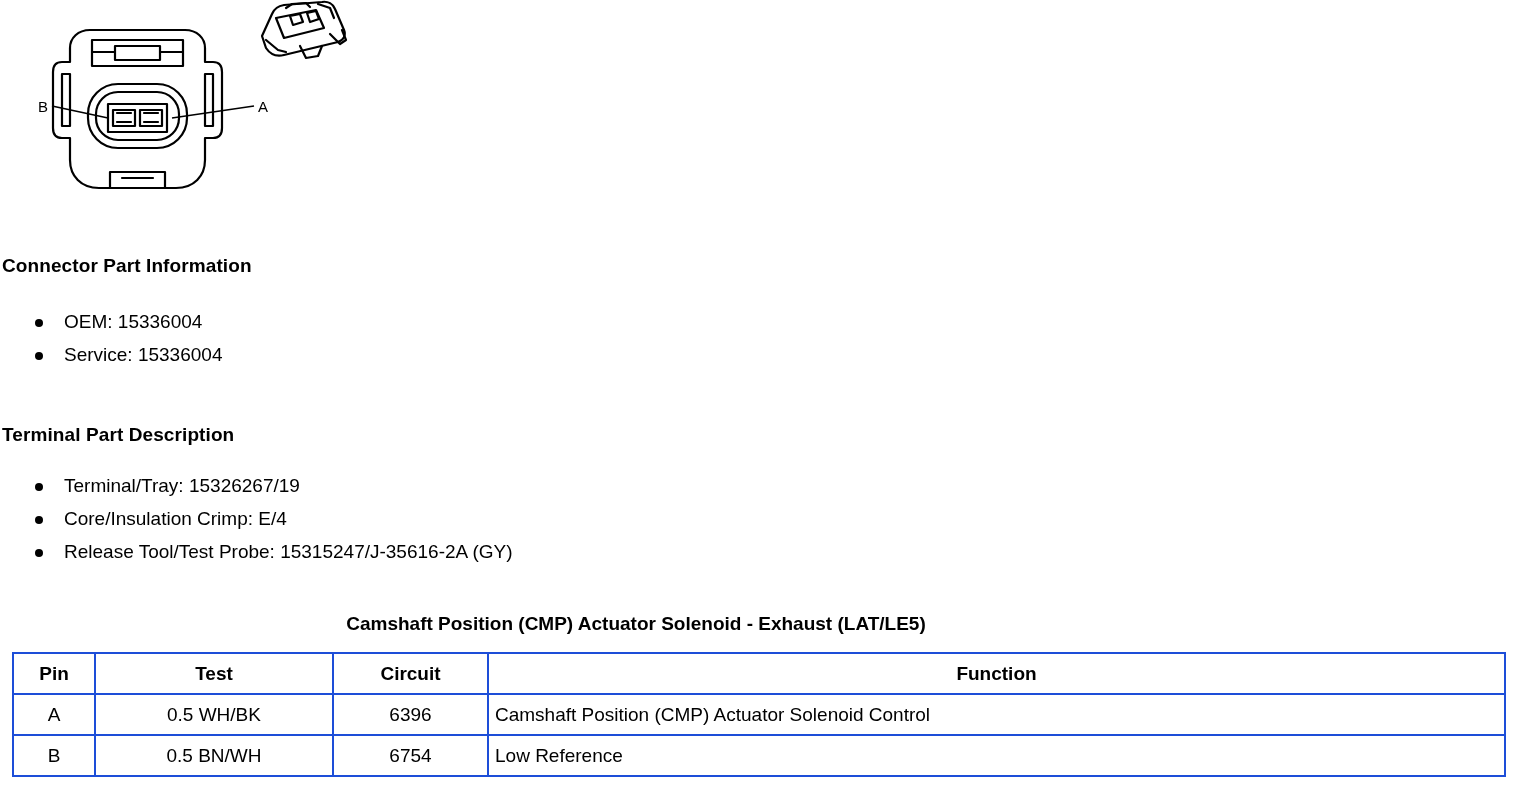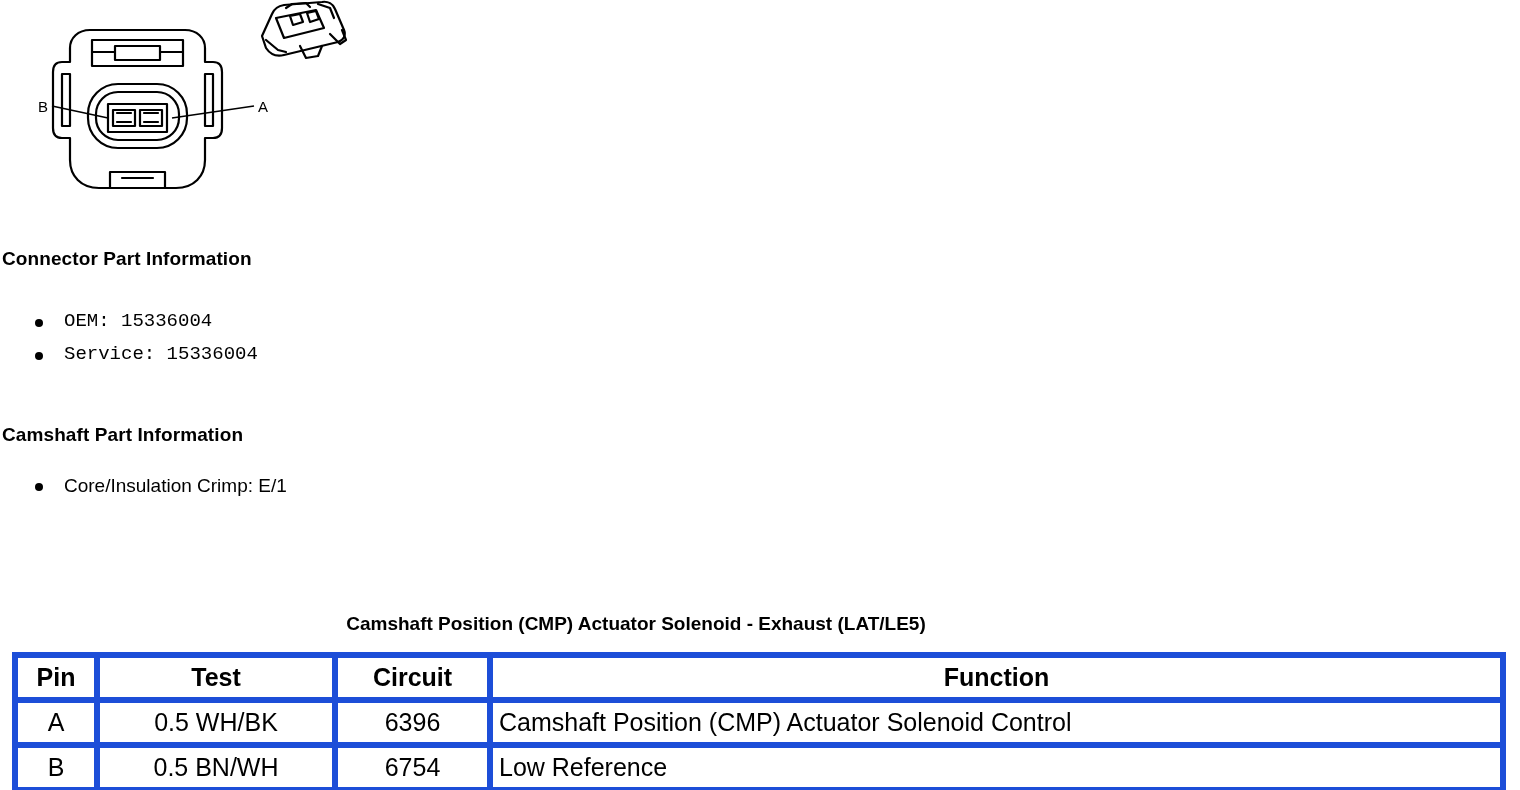--- a/index.html
+++ b/index.html
@@ -28,30 +28,29 @@
   
   .section-heading {
     font-size: 19px;
     font-weight: bold;
     margin: 0;
     letter-spacing: 0.1px;
   }
   #connector-part-heading {
     position: absolute;
     left: 2px;
-    top: 248px;
+    top: 255px;
   }
   #connector-part-list {
     position: absolute;
     left: 2px;
     top: 305px;
     margin: 0;
     padding: 0;
     list-style: none;
-    font-family: Liberation Mono, monospace;
   }
   #terminal-part-heading {
     position: absolute;
     left: 2px;
     top: 424px;
   }
   #terminal-part-list {
     position: absolute;
     left: 2px;
     top: 469px;
@@ -89,22 +88,22 @@
   }
   #pin-table {
     position: absolute;
     left: 12px;
     top: 652px;
     width: 1494px;
     border-collapse: collapse;
     table-layout: fixed;
   }
   #pin-table th, #pin-table td {
-    border: 6px solid #1d4ed8;
-    font-size: 25px;
+    border: 2px solid #1d4ed8;
+    font-size: 19px;
     height: 39px;
     padding: 0 6px;
     font-weight: normal;
   }
   #pin-table th {
     font-weight: bold;
     text-align: center;
   }
   #pin-table td.c-pin { text-align: center; }
   #pin-table td.c-wire { text-align: center; }
@@ -166,24 +165,26 @@
   </svg>
 </div>
 
 <h2 id="connector-part-heading" class="section-heading">Connector Part Information</h2>
 
 <ul id="connector-part-list">
   <li class="bullet-item">OEM: 15336004</li>
   <li class="bullet-item">Service: 15336004</li>
 </ul>
 
-<h2 id="terminal-part-heading" class="section-heading">Camshaft Part Information</h2>
+<h2 id="terminal-part-heading" class="section-heading">Terminal Part Description</h2>
 
 <ul id="terminal-part-list">
-  <li class="bullet-item">Core/Insulation Crimp: E/1</li>
+  <li class="bullet-item">Terminal/Tray: 15326267/19</li>
+  <li class="bullet-item">Core/Insulation Crimp: E/4</li>
+  <li class="bullet-item">Release Tool/Test Probe: 15315247/J-35616-2A (GY)</li>
 </ul>
 
 <div id="pin-table-title">Camshaft Position (CMP) Actuator Solenoid - Exhaust (LAT/LE5)</div>
 
 <table id="pin-table">
   <colgroup>
     <col class="col-pin">
     <col class="col-wire">
     <col class="col-circuit">
     <col class="col-function">

